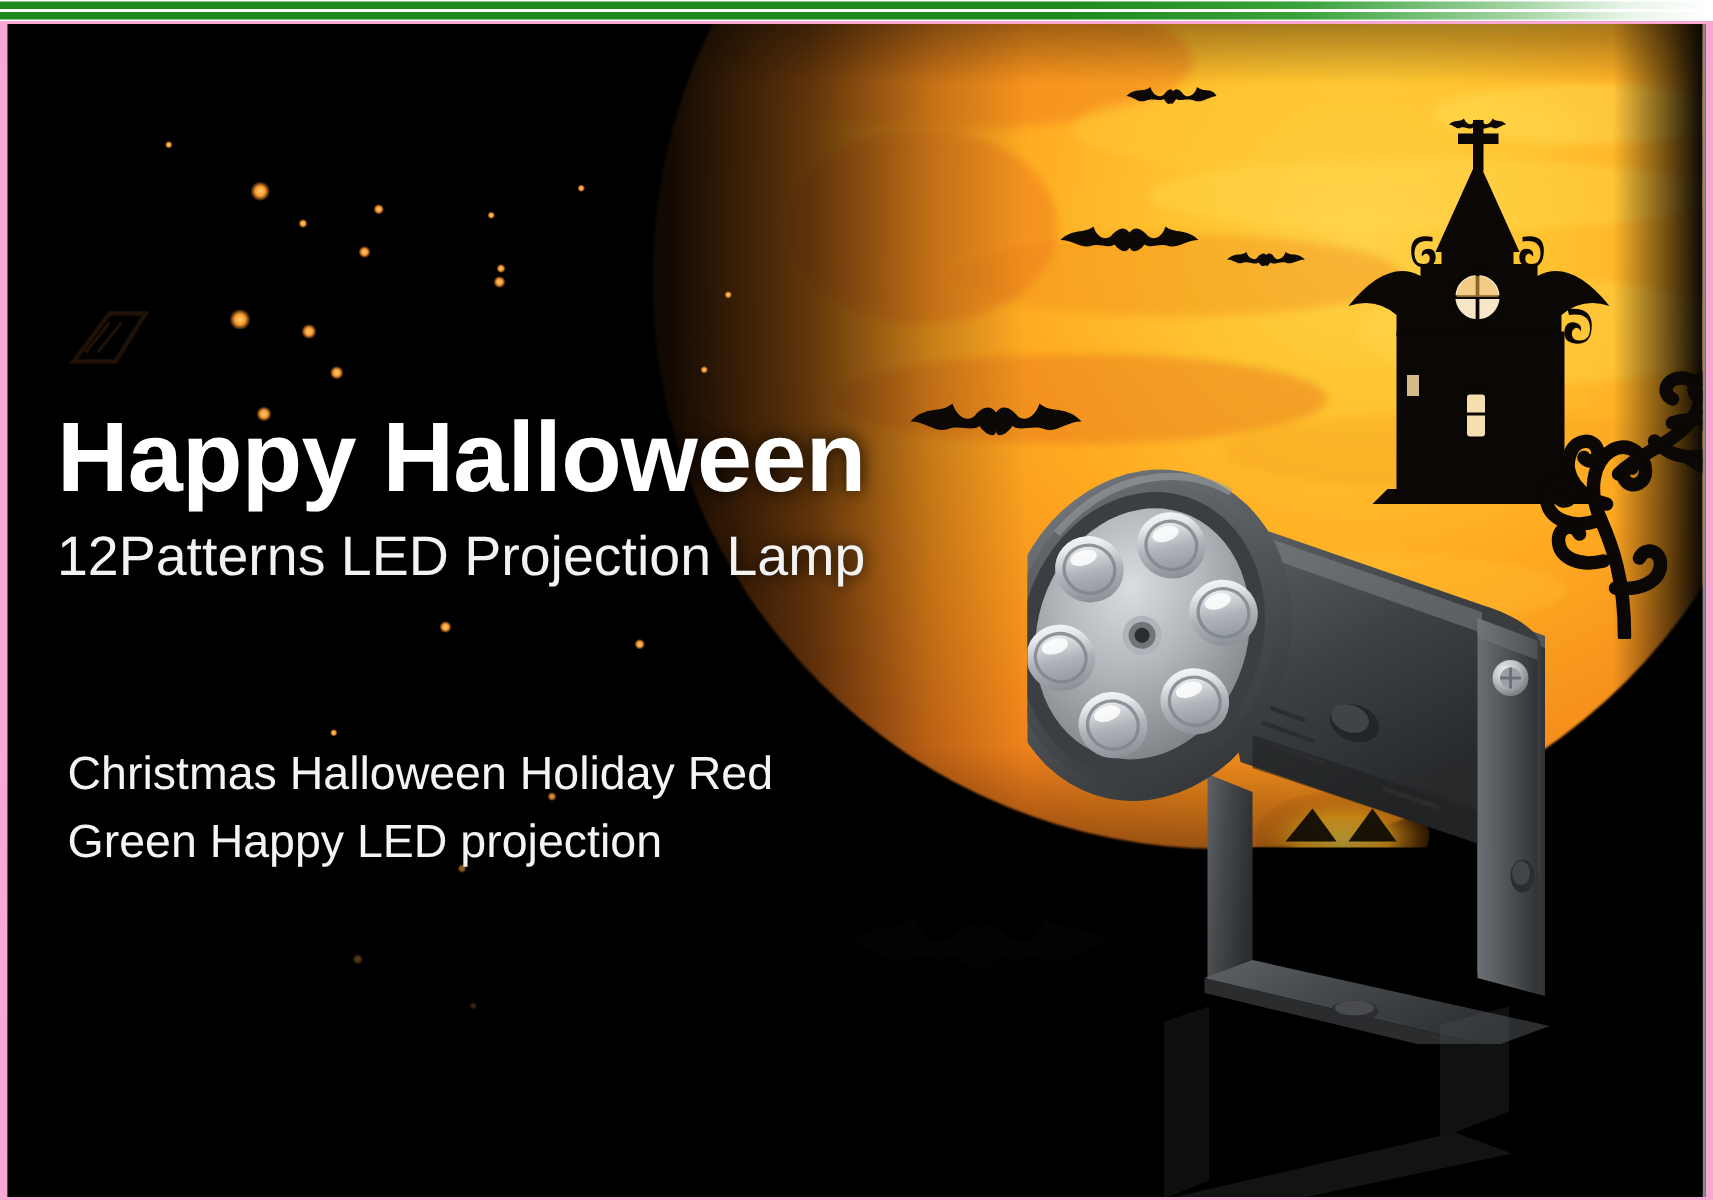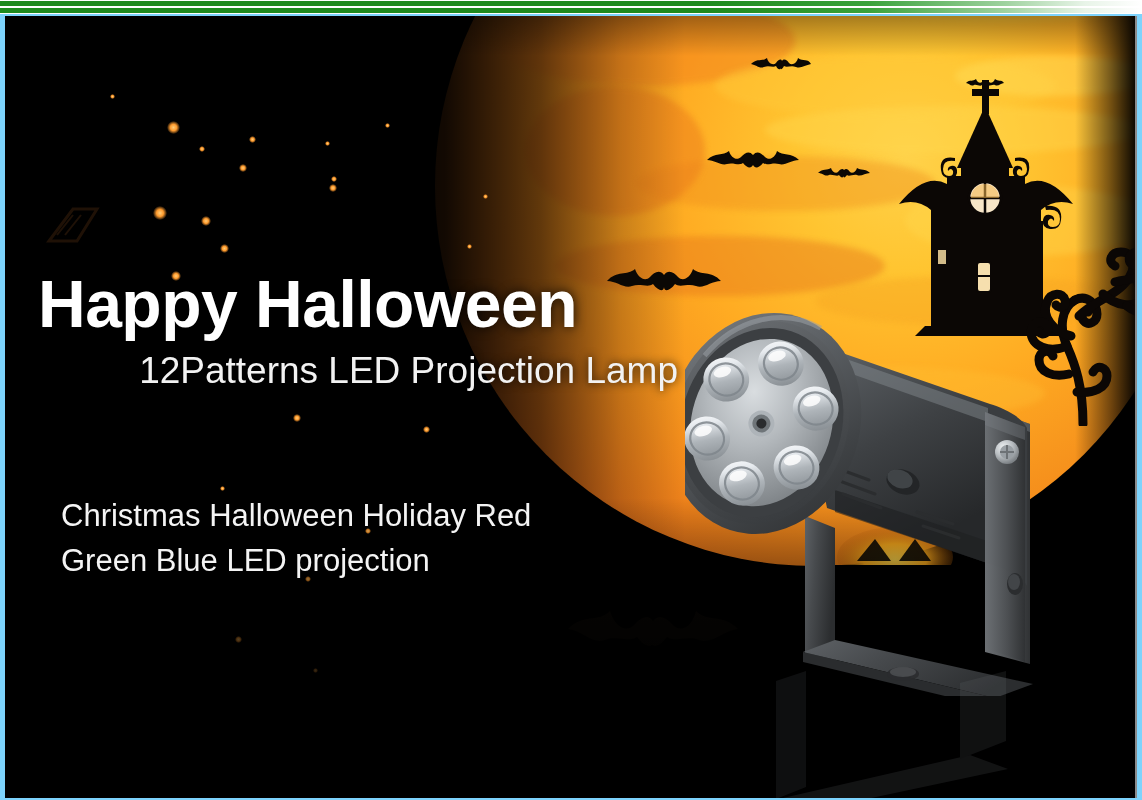--- a/index.html
+++ b/index.html
@@ -8,21 +8,21 @@
     background: #ffffff;
   }
   body {
     font-family: "Liberation Sans", sans-serif;
   }
   #stage {
     position: relative;
     width: 1142px;
     height: 800px;
     overflow: hidden;
-    background: #7dd3fc;
+    background: #f9a8d4;
   }
 
   
   .topband {
     position: absolute;
     left: 0; top: 0;
     width: 1142px;
     height: 14px;
     background: #ffffff;
     overflow: hidden;
@@ -179,25 +179,24 @@
     margin: 0 0 14px 0;
     text-shadow: 0 0 12px rgba(0,0,0,.9);
   }
   .subline {
     color: #f2f2f2;
     font-size: 37px;
     font-weight: normal;
     line-height: 1.05;
     margin: 0;
     text-shadow: 0 0 10px rgba(0,0,0,.9);
-    text-align: right;
   }
   .bodycopy {
     position: absolute;
-    left: 56px;
+    left: 40px;
     top: 478px;
     width: 640px;
   }
   .bodyline {
     color: #f4f4f4;
     font-size: 31px;
     line-height: 1.45;
     margin: 0;
     text-shadow: 0 0 9px rgba(0,0,0,.95);
   }
@@ -536,17 +535,17 @@
       </svg>
     </div>
 
     <div class="copy">
       <h1 class="headline">Happy Halloween</h1>
       <p class="subline">12Patterns LED Projection Lamp</p>
     </div>
 
     <div class="bodycopy">
       <p class="bodyline">Christmas Halloween Holiday Red</p>
-      <p class="bodyline">Green Blue LED projection</p>
+      <p class="bodyline">Green Happy LED projection</p>
     </div>
 
   </div>
 </div>
 
 </body></html>

